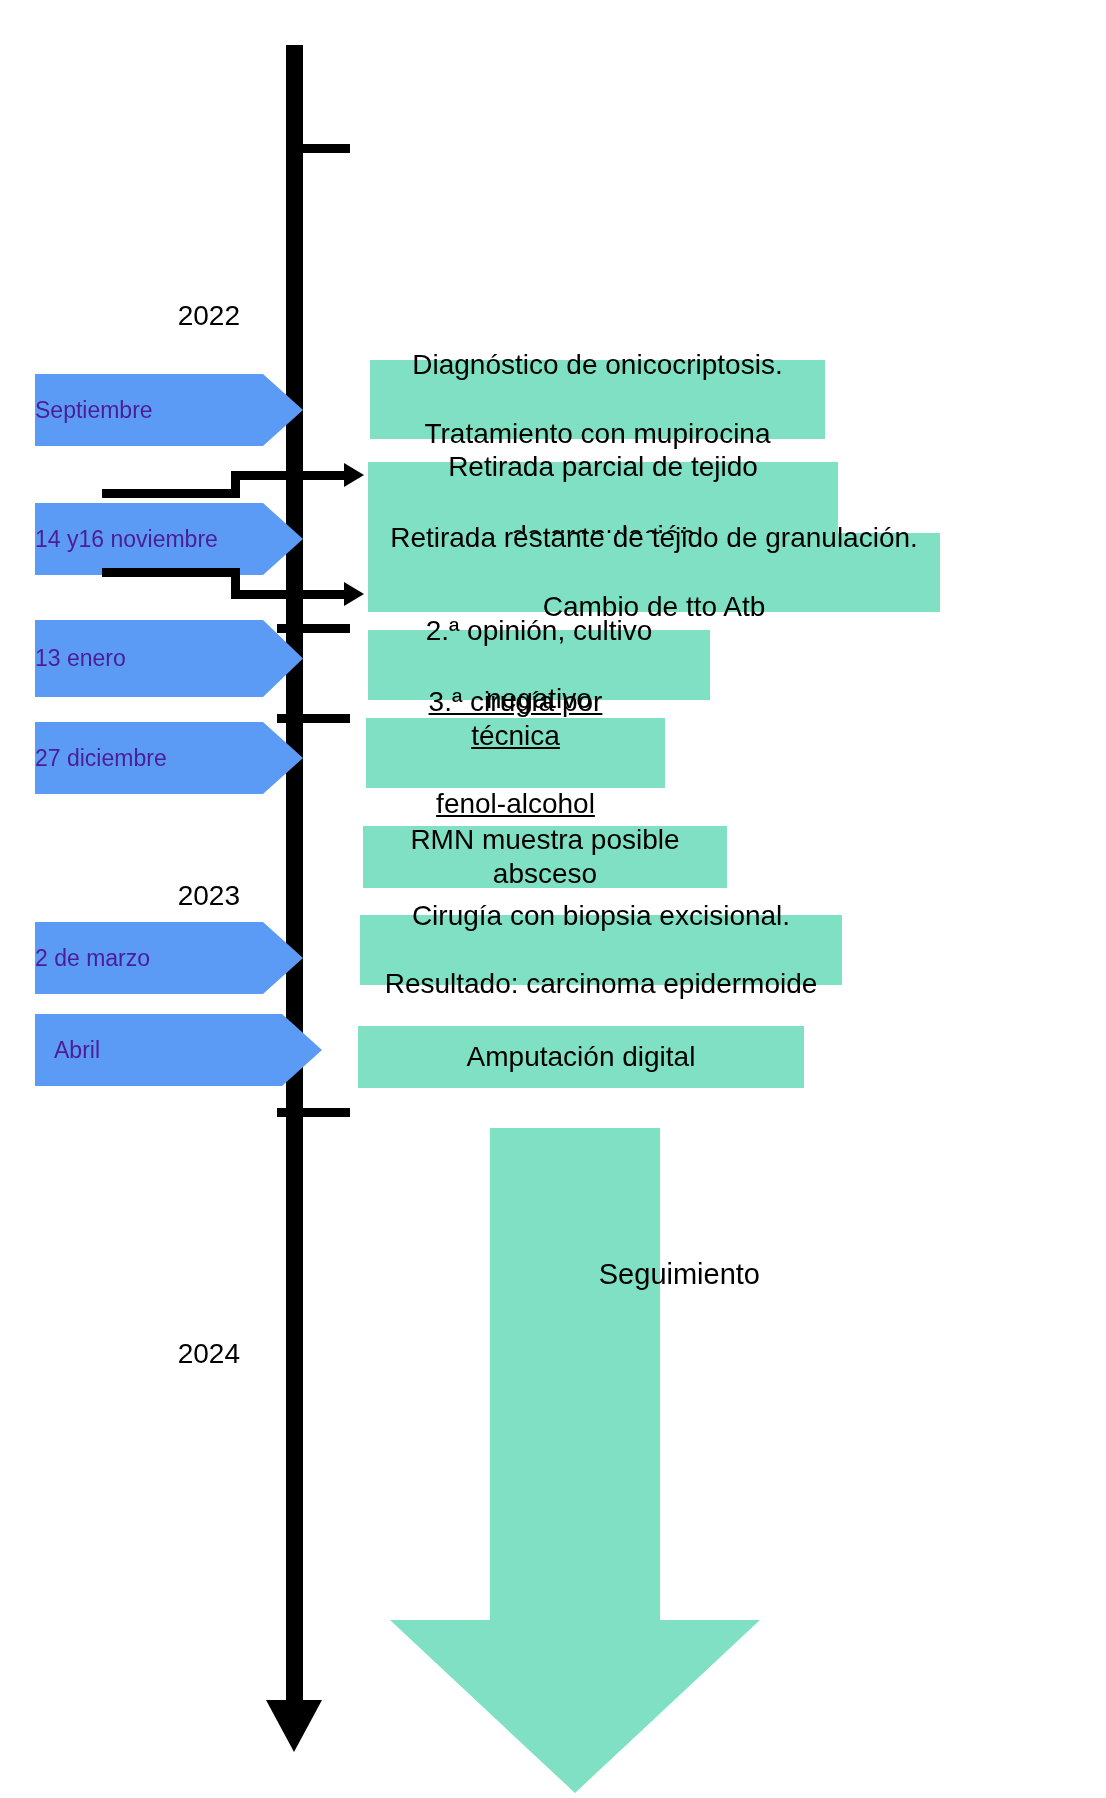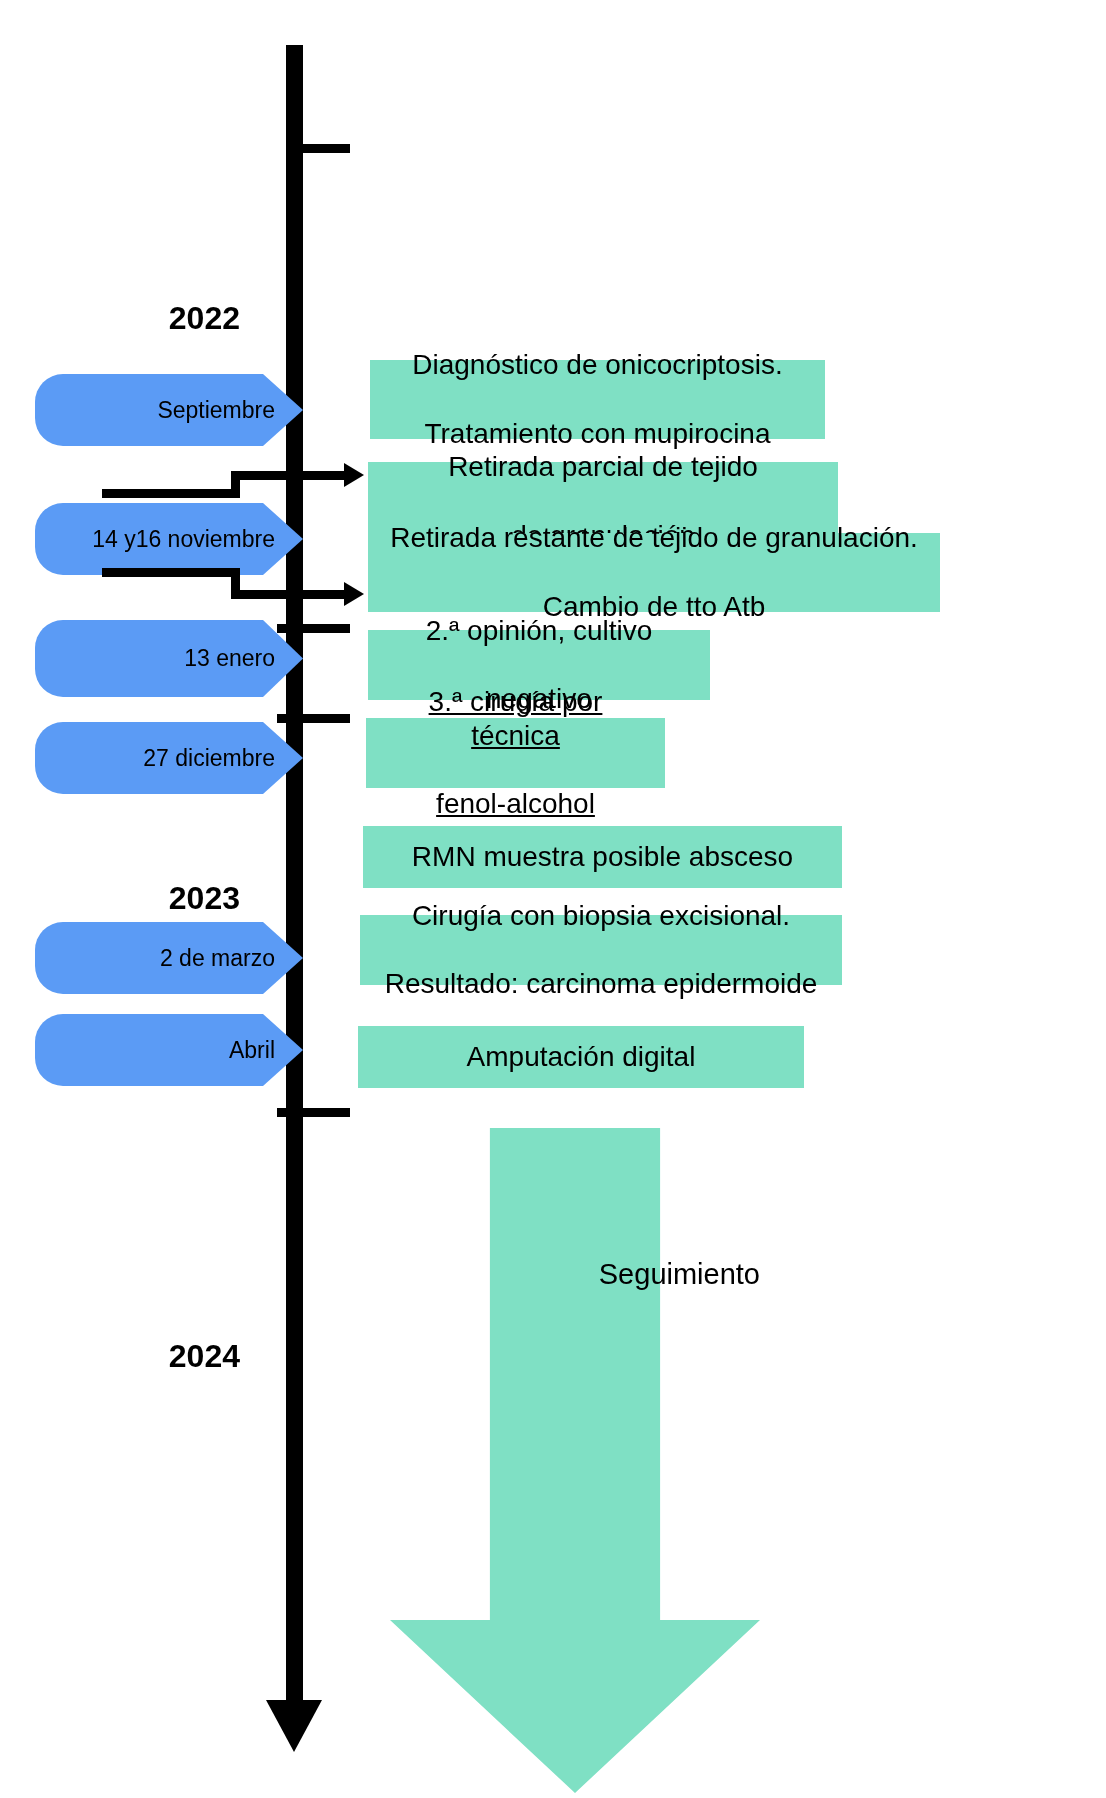--- a/index.html
+++ b/index.html
@@ -8,42 +8,42 @@
 
   
   .axis-line{position:absolute;background:#000000;}
   .axis-tick{position:absolute;background:#000000;height:9px;}
   .axis-head{position:absolute;width:0;height:0;
              border-left:28px solid transparent;
              border-right:28px solid transparent;
              border-top:52px solid #000000;}
 
   
-  .date-chev{position:absolute;display:flex;align-items:center;justify-content:flex-end;
-             background:#5B9BF5;color:#000000;
+  .date-chev{position:absolute;display:flex;align-items:center;justify-content:flex-start;
+             background:#5B9BF5;color:#4c1d95;
              -webkit-clip-path:polygon(0 0, calc(100% - 40px) 0, 100% 50%, calc(100% - 40px) 100%, 0 100%);
-             clip-path:polygon(0 0, calc(100% - 40px) 0, 100% 50%, calc(100% - 40px) 100%, 0 100%);border-radius:28px;}
+             clip-path:polygon(0 0, calc(100% - 40px) 0, 100% 50%, calc(100% - 40px) 100%, 0 100%);}
   .date-chev span{font-size:23px;line-height:1.15;text-align:center;
                   padding-right:28px;white-space:nowrap;}
 
   
   .event-box{position:absolute;display:flex;align-items:center;justify-content:center;
              background:#7FE0C4;color:#000000;}
   .event-box span{font-size:28px;line-height:1.22;text-align:center;
                   padding:0 10px;display:block;}
 
   
   .conn{position:absolute;background:#000000;}
   .conn-head{position:absolute;width:0;height:0;
              border-top:12px solid transparent;
              border-bottom:12px solid transparent;
              border-left:20px solid #000000;}
 
   
-  .year-label{position:absolute;font-size:32px;font-weight:bold;color:#000000;
+  .year-label{position:absolute;font-size:28px;font-weight:normal;color:#000000;
               text-align:right;letter-spacing:0px;}
 
   
   .big-arrow{position:absolute;background:#7FE0C4;
              -webkit-clip-path:polygon(27% 0, 73% 0, 73% 74%, 100% 74%, 50% 100%, 0 74%, 27% 74%);
              clip-path:polygon(27% 0, 73% 0, 73% 74%, 100% 74%, 50% 100%, 0 74%, 27% 74%);}
   .big-arrow-label{position:absolute;font-size:29px;color:#000000;text-align:right;width:100%;}
 </style>
 </head>
 <body>
@@ -76,21 +76,21 @@
 
   <div class="date-chev" style="left:35px;top:722px;width:268px;height:72px;">
     <span>27 diciembre</span>
   </div>
 
 
   <div class="date-chev" style="left:35px;top:922px;width:268px;height:72px;">
     <span>2 de marzo</span>
   </div>
 
-  <div class="date-chev" style="left:35px;top:1014px;width:268px;height:72px;">
+  <div class="date-chev" style="left:35px;top:1014px;width:268px;height:72px;padding-left:19px;">
     <span>Abril</span>
   </div>
 
   <div class="conn" style="left:102px;top:489px;width:138px;height:9px;"></div>
   <div class="conn" style="left:231px;top:471px;width:9px;height:27px;"></div>
   <div class="conn" style="left:231px;top:471px;width:115px;height:9px;"></div>
   <div class="conn-head" style="left:344px;top:463px;"></div>
 
   <div class="conn" style="left:102px;top:568px;width:138px;height:9px;"></div>
   <div class="conn" style="left:231px;top:568px;width:9px;height:30px;"></div>
@@ -125,21 +125,21 @@
     </span>
   </div>
 
   <div class="event-box" style="left:366px;top:718px;width:299px;height:70px;text-decoration:underline;">
     <span>
       <span>3.ª cirugía por técnica</span><br>
       <span>fenol-alcohol</span>
     </span>
   </div>
 
-  <div class="event-box" style="left:363px;top:826px;width:479px;height:62px;">
+  <div class="event-box" style="left:363px;top:826px;width:364px;height:62px;">
     <span>
       <span>RMN muestra posible absceso</span>
     </span>
   </div>
 
   <div class="event-box" style="left:360px;top:915px;width:482px;height:70px;">
     <span>
       <span>Cirugía con biopsia excisional.</span><br>
       <span>Resultado: carcinoma epidermoide</span>
     </span>

